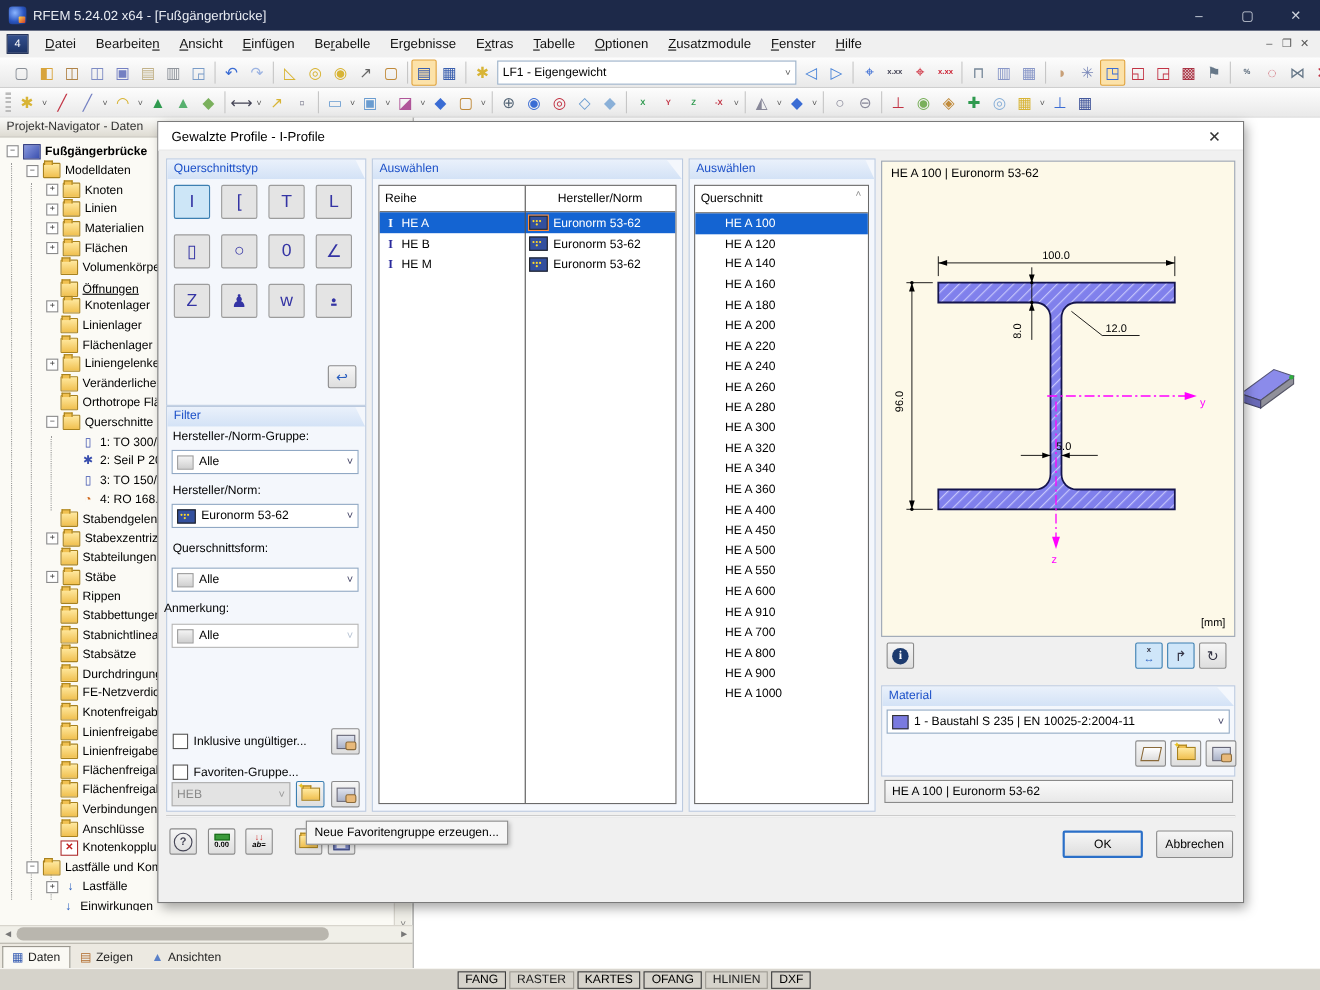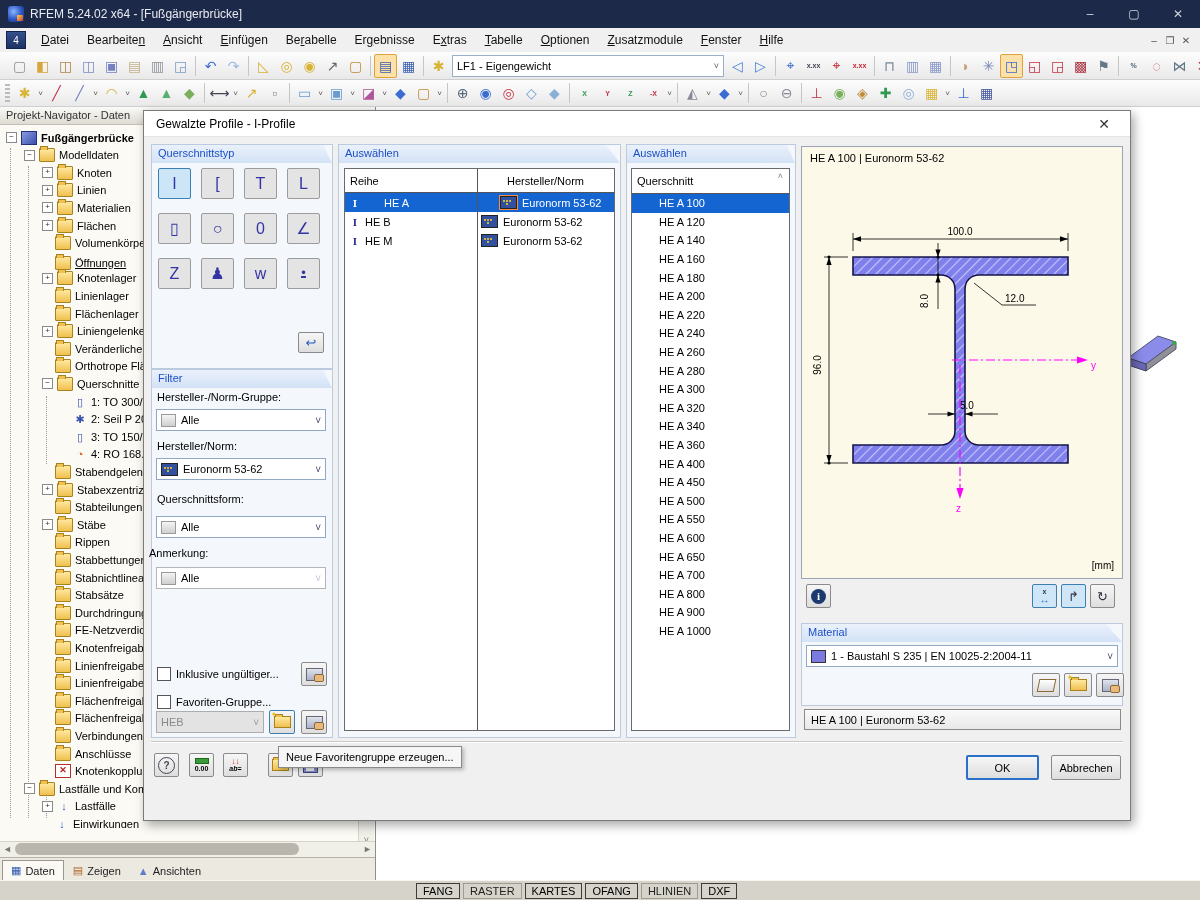--- a/index.html
+++ b/index.html
@@ -630,21 +630,21 @@
     <div class="grp-h">Auswählen</div>
   </div>
   <div class="listpane" style="left:200px;top:57px;width:271px;height:563px;">
     <div class="lhead">
       <span style="padding-left:5px;width:128px;">Reihe</span>
       <span style="width:138px;text-align:center;">Hersteller/Norm</span>
     </div>
     <div id="seriesrows">
         <div class="lrow sel">
           <span class="ibeam">I</span>
-          <span style="width: 110px; margin-left: 19px;">HE A</span>
+          <span style="width: 110px;">HE A</span>
           <span class="flag" style="margin-left: 6px; outline: rgb(255, 140, 60) solid 1px;"></span>
           <span>Euronorm 53-62</span>
         </div>
         <div class="lrow">
           <span class="ibeam">I</span>
           <span style="width: 110px;">HE B</span>
           <span class="flag" style="margin-left: 6px;"></span>
           <span>Euronorm 53-62</span>
         </div>
         <div class="lrow">
@@ -678,21 +678,21 @@
         <div class="qrow">HE A 280</div>
         <div class="qrow">HE A 300</div>
         <div class="qrow">HE A 320</div>
         <div class="qrow">HE A 340</div>
         <div class="qrow">HE A 360</div>
         <div class="qrow">HE A 400</div>
         <div class="qrow">HE A 450</div>
         <div class="qrow">HE A 500</div>
         <div class="qrow">HE A 550</div>
         <div class="qrow">HE A 600</div>
-        <div class="qrow">HE A 650</div>
+        <div class="qrow">HE A 910</div>
         <div class="qrow">HE A 700</div>
         <div class="qrow">HE A 800</div>
         <div class="qrow">HE A 900</div>
         <div class="qrow">HE A 1000</div>
       </div>
   </div>
 
   <div id="preview">
     <div class="pvtitle">HE A 100 | Euronorm 53-62</div>
     <svg width="320" height="410" viewBox="0 0 320 410" style="position:absolute;left:0;top:22px;">

